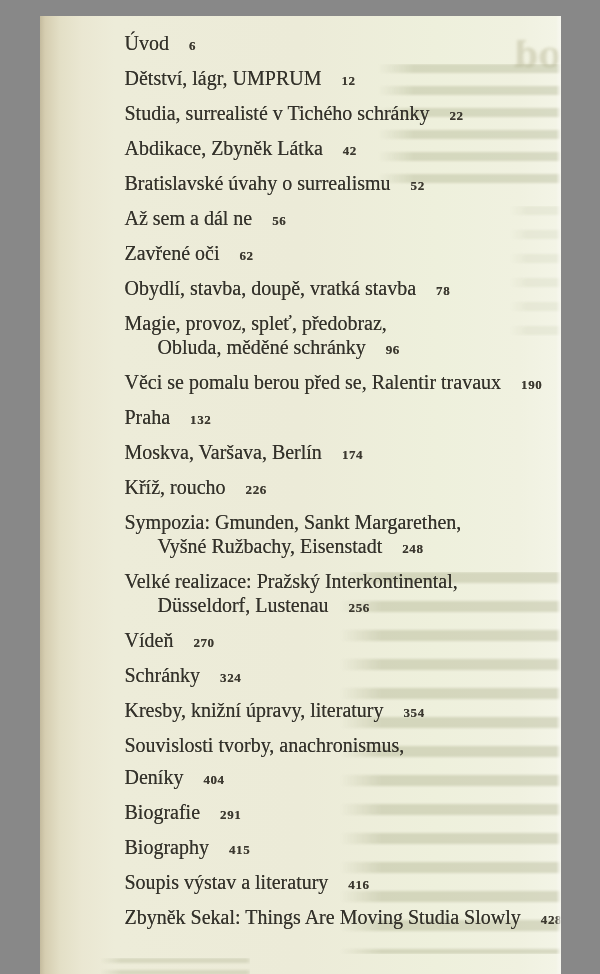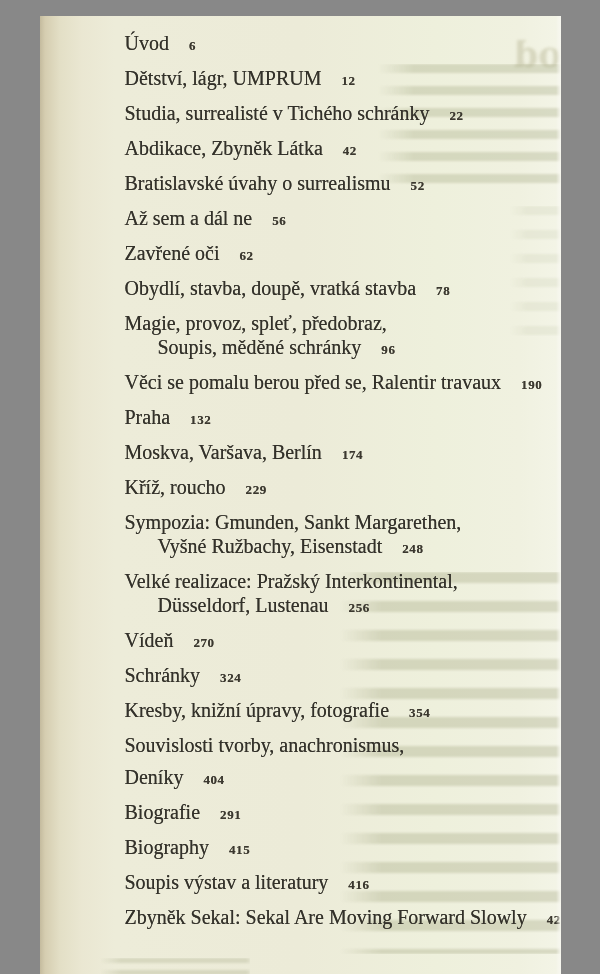--- a/index.html
+++ b/index.html
@@ -135,40 +135,40 @@
 
   </div>
 
   <div class="entry">
     <div class="line l1"><span class="txt">Obydlí, stavba, doupě, vratká stavba</span><span class="num">78</span></div>
 
   </div>
 
   <div class="entry">
     <div class="line l1"><span class="txt">Magie, provoz, spleť, předobraz,</span></div>
-    <div class="line l2"><span class="txt">Soupis, měděné schránky</span><span class="num">96</span></div>
+    <div class="line l2"><span class="txt">Obluda, měděné schránky</span><span class="num">96</span></div>
   </div>
 
   <div class="entry">
     <div class="line l1"><span class="txt">Věci se pomalu berou před se, Ralentir travaux</span><span class="num">190</span></div>
 
   </div>
 
   <div class="entry">
     <div class="line l1"><span class="txt">Praha</span><span class="num">132</span></div>
 
   </div>
 
   <div class="entry">
     <div class="line l1"><span class="txt">Moskva, Varšava, Berlín</span><span class="num">174</span></div>
 
   </div>
 
   <div class="entry">
-    <div class="line l1"><span class="txt">Kříž, roucho</span><span class="num">229</span></div>
+    <div class="line l1"><span class="txt">Kříž, roucho</span><span class="num">226</span></div>
 
   </div>
 
 
   <div class="entry">
     <div class="line l1"><span class="txt">Sympozia: Gmunden, Sankt Margarethen,</span></div>
     <div class="line l2"><span class="txt">Vyšné Ružbachy, Eisenstadt</span><span class="num">248</span></div>
   </div>
 
   <div class="entry">
@@ -180,21 +180,21 @@
     <div class="line l1"><span class="txt">Vídeň</span><span class="num">270</span></div>
 
   </div>
 
   <div class="entry">
     <div class="line l1"><span class="txt">Schránky</span><span class="num">324</span></div>
 
   </div>
 
   <div class="entry">
-    <div class="line l1"><span class="txt">Kresby, knižní úpravy, fotografie</span><span class="num">354</span></div>
+    <div class="line l1"><span class="txt">Kresby, knižní úpravy, literatury</span><span class="num">354</span></div>
 
   </div>
 
   <div class="entry">
     <div class="line l1"><span class="txt">Souvislosti tvorby, anachronismus,</span></div>
   </div>
 
   <div class="entry">
     <div class="line l1"><span class="txt">Deníky</span><span class="num">404</span></div>
 
@@ -209,21 +209,21 @@
     <div class="line l1"><span class="txt">Biography</span><span class="num">415</span></div>
 
   </div>
 
   <div class="entry">
     <div class="line l1"><span class="txt">Soupis výstav a literatury</span><span class="num">416</span></div>
 
   </div>
 
   <div class="entry">
-    <div class="line l1"><span class="txt">Zbyněk Sekal: Sekal Are Moving Forward Slowly</span><span class="num">428</span></div>
+    <div class="line l1"><span class="txt">Zbyněk Sekal: Things Are Moving Studia Slowly</span><span class="num">428</span></div>
 
   </div>
 
 </div>
 
   <span class="side-label">Obsah</span>
 
   <div class="right-edge"></div>
   <div class="bottom-strip"></div>
 </div>

